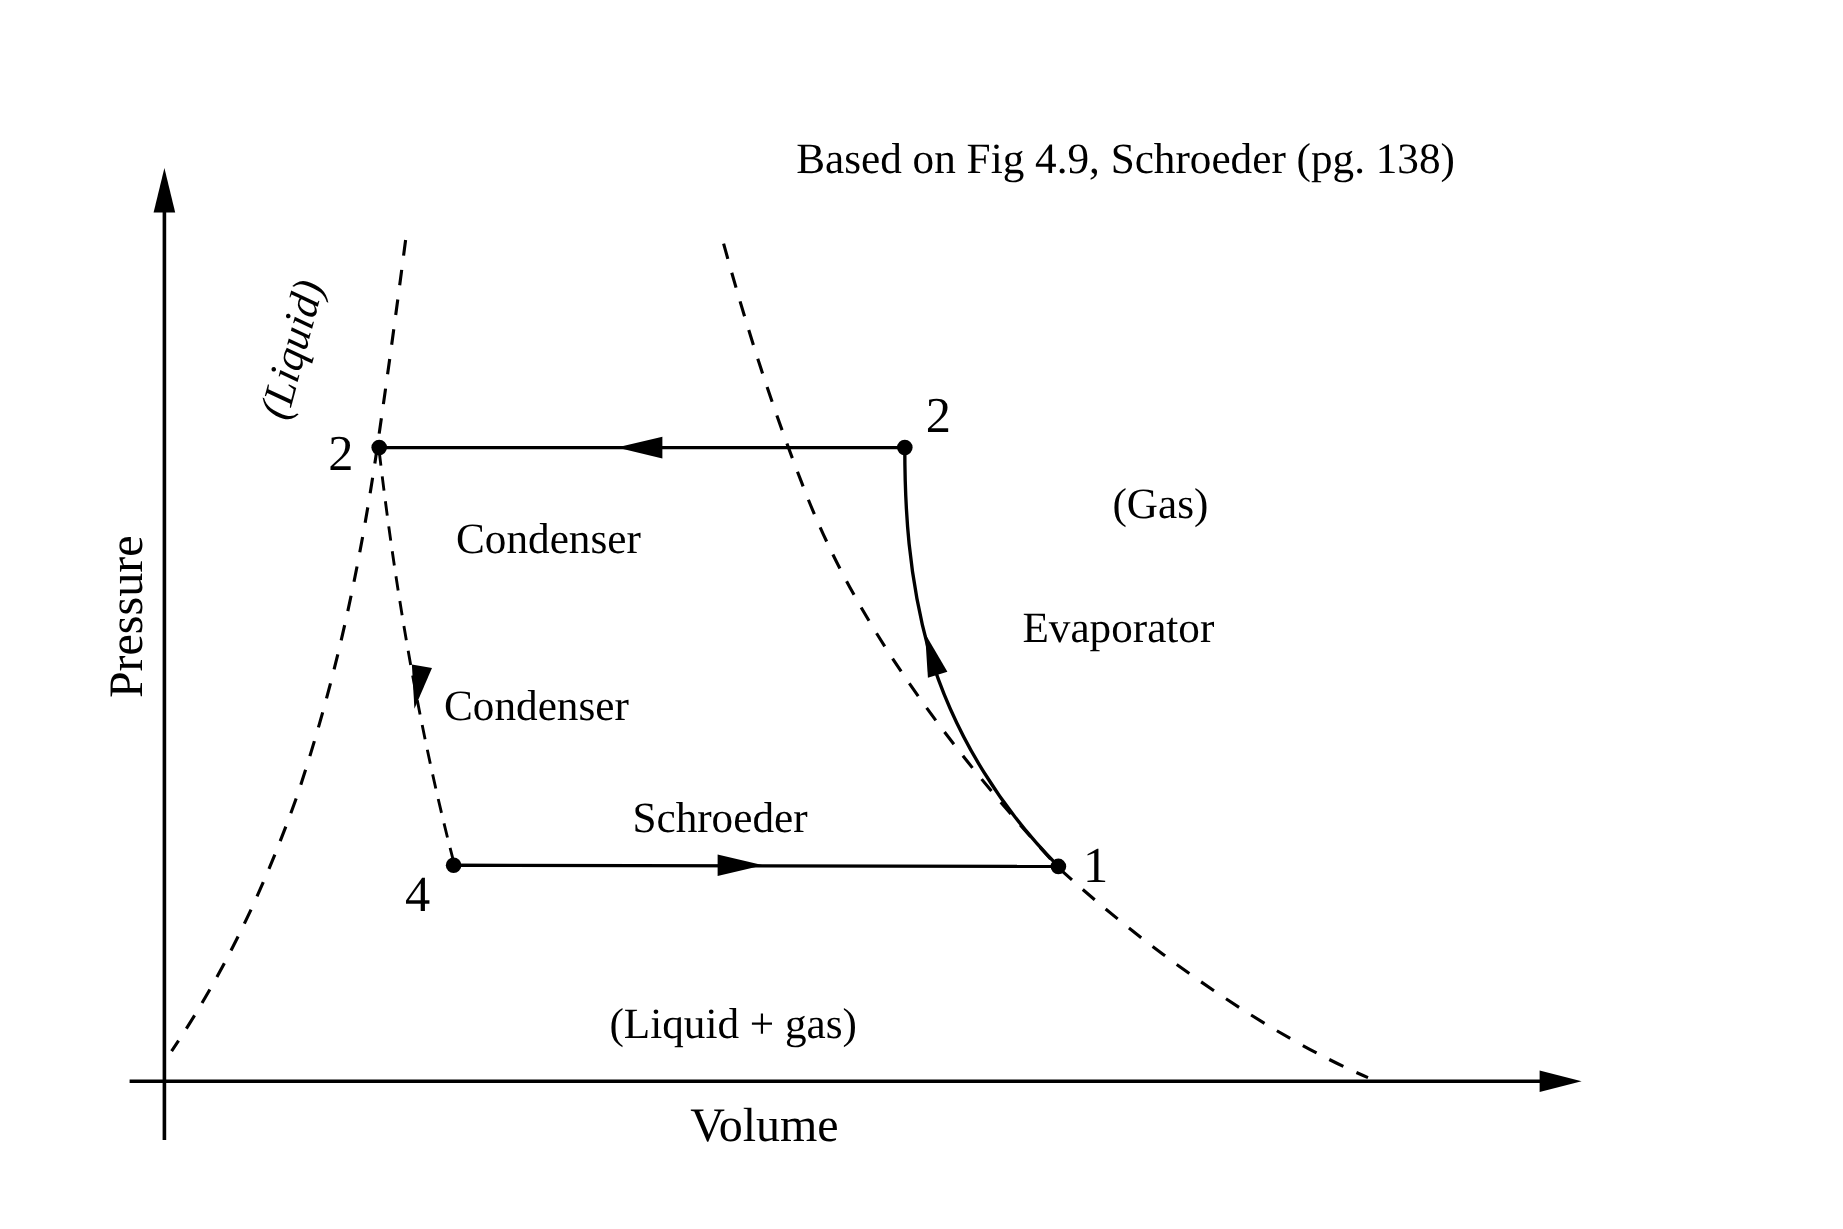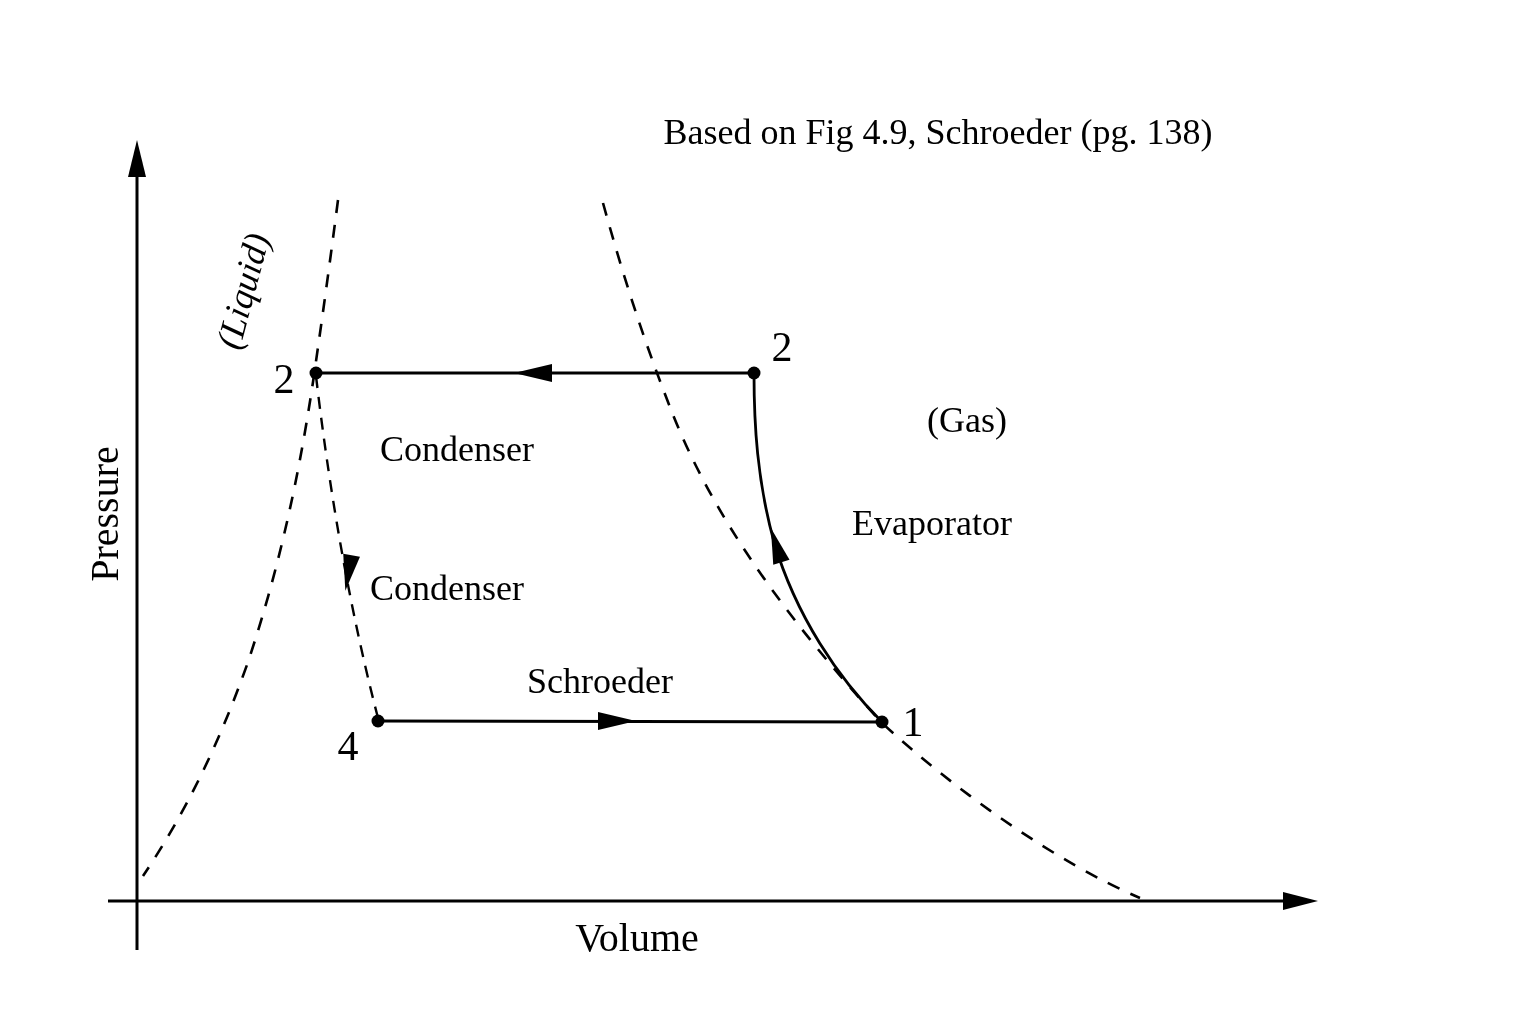--- a/index.html
+++ b/index.html
@@ -88,20 +88,21 @@
     <circle cx="882" cy="722" r="6.5" fill="#000"></circle>
   </svg>
 
   <div class="lbl subtitle" style="left:938px; top:132px;">Based on Fig 4.9, Schroeder (pg. 138)</div>
 
   <div class="lbl axis-label rot-90" style="left:105px; top:514px;">Pressure</div>
   <div class="lbl axis-label" style="left:637px; top:938px;">Volume</div>
 
   <div class="lbl region-label rot-liquid" style="left:243px; top:291px;">(Liquid)</div>
   <div class="lbl region-label" style="left:967px; top:377px;margin-top:43px;">(Gas)</div>
+  <div class="lbl region-label" style="left:611px; top:853px;">(Liquid + gas)</div>
 
   <div class="lbl proc-label" style="left:457px; top:409px;margin-top:40px;">Condenser</div>
   <div class="lbl proc-label" style="left:932px; top:523px;">Evaporator</div>
   <div class="lbl proc-label" style="left:447px; top:588px;">Condenser</div>
   <div class="lbl proc-label" style="left:600px; top:681px;">Schroeder</div>
 
   <div class="lbl pt-label" style="left:284px; top:379px;">2</div>
   <div class="lbl pt-label" style="left:782px; top:347px;">2</div>
   <div class="lbl pt-label" style="left:348px; top:746px;">4</div>
   <div class="lbl pt-label" style="left:913px; top:722px;">1</div>

